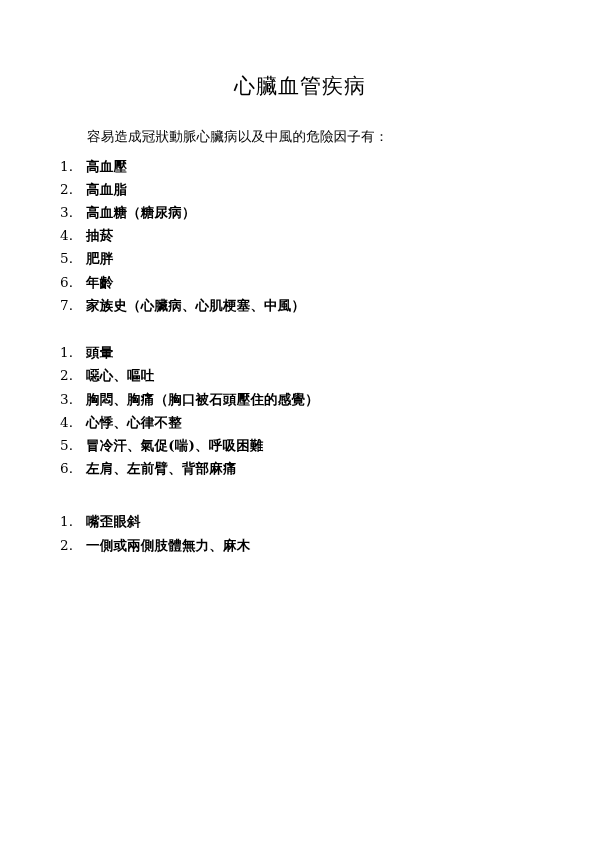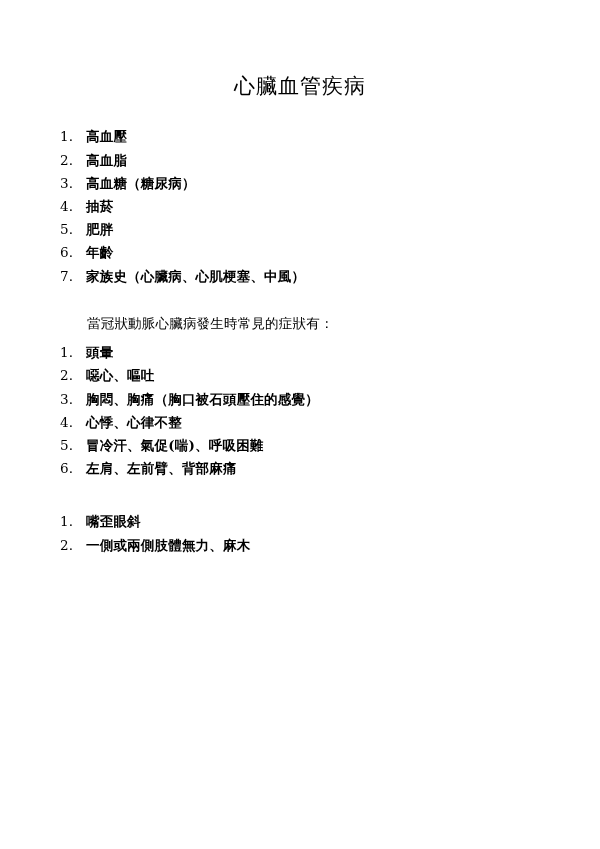--- a/index.html
+++ b/index.html
@@ -69,20 +69,21 @@
 <body>
 
 <div class="page">
 
   <h1 class="doc-title">心臟血管疾病</h1>
 
 
 
   <div class="spacer-sm"></div>
 
+  <p class="para tight">容易造成冠狀動脈心臟病以及中風的危險因子有：</p>
   <ol class="list">
     <li class="list-item">
       <span class="list-num">1.</span>
       <span class="list-text">高血壓</span>
     </li>
     <li class="list-item">
       <span class="list-num">2.</span>
       <span class="list-text">高血脂</span>
     </li>
     <li class="list-item">
@@ -102,21 +103,20 @@
       <span class="list-text">年齡</span>
     </li>
     <li class="list-item">
       <span class="list-num">7.</span>
       <span class="list-text">家族史（心臟病、心肌梗塞、中風）</span>
     </li>
   </ol>
 
   <div class="spacer-sm"></div>
 
-  <p class="para tight">當冠狀動脈心臟病發生時常見的症狀有：</p>
   <ol class="list">
     <li class="list-item">
       <span class="list-num">1.</span>
       <span class="list-text">頭暈</span>
     </li>
     <li class="list-item">
       <span class="list-num">2.</span>
       <span class="list-text">噁心、嘔吐</span>
     </li>
     <li class="list-item">

